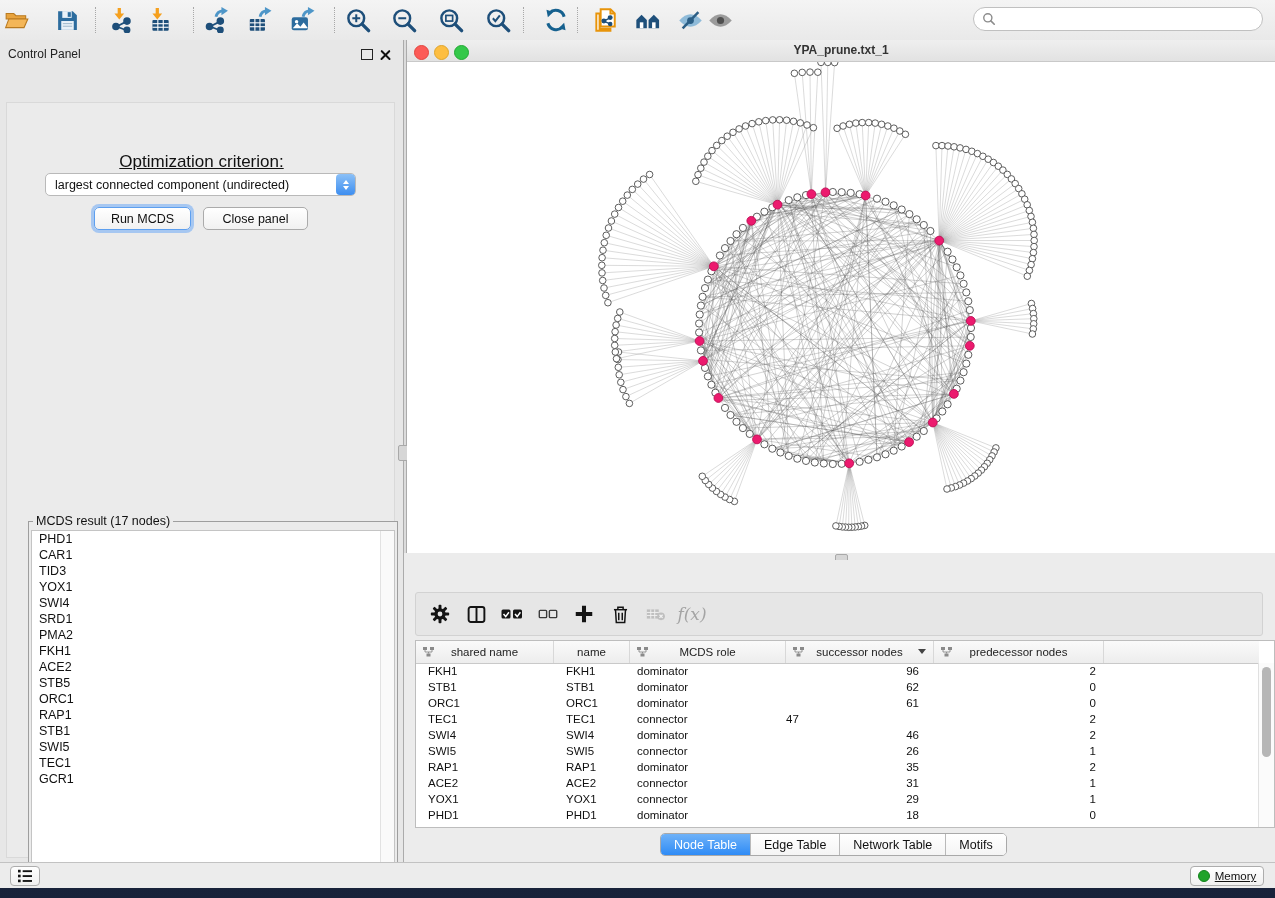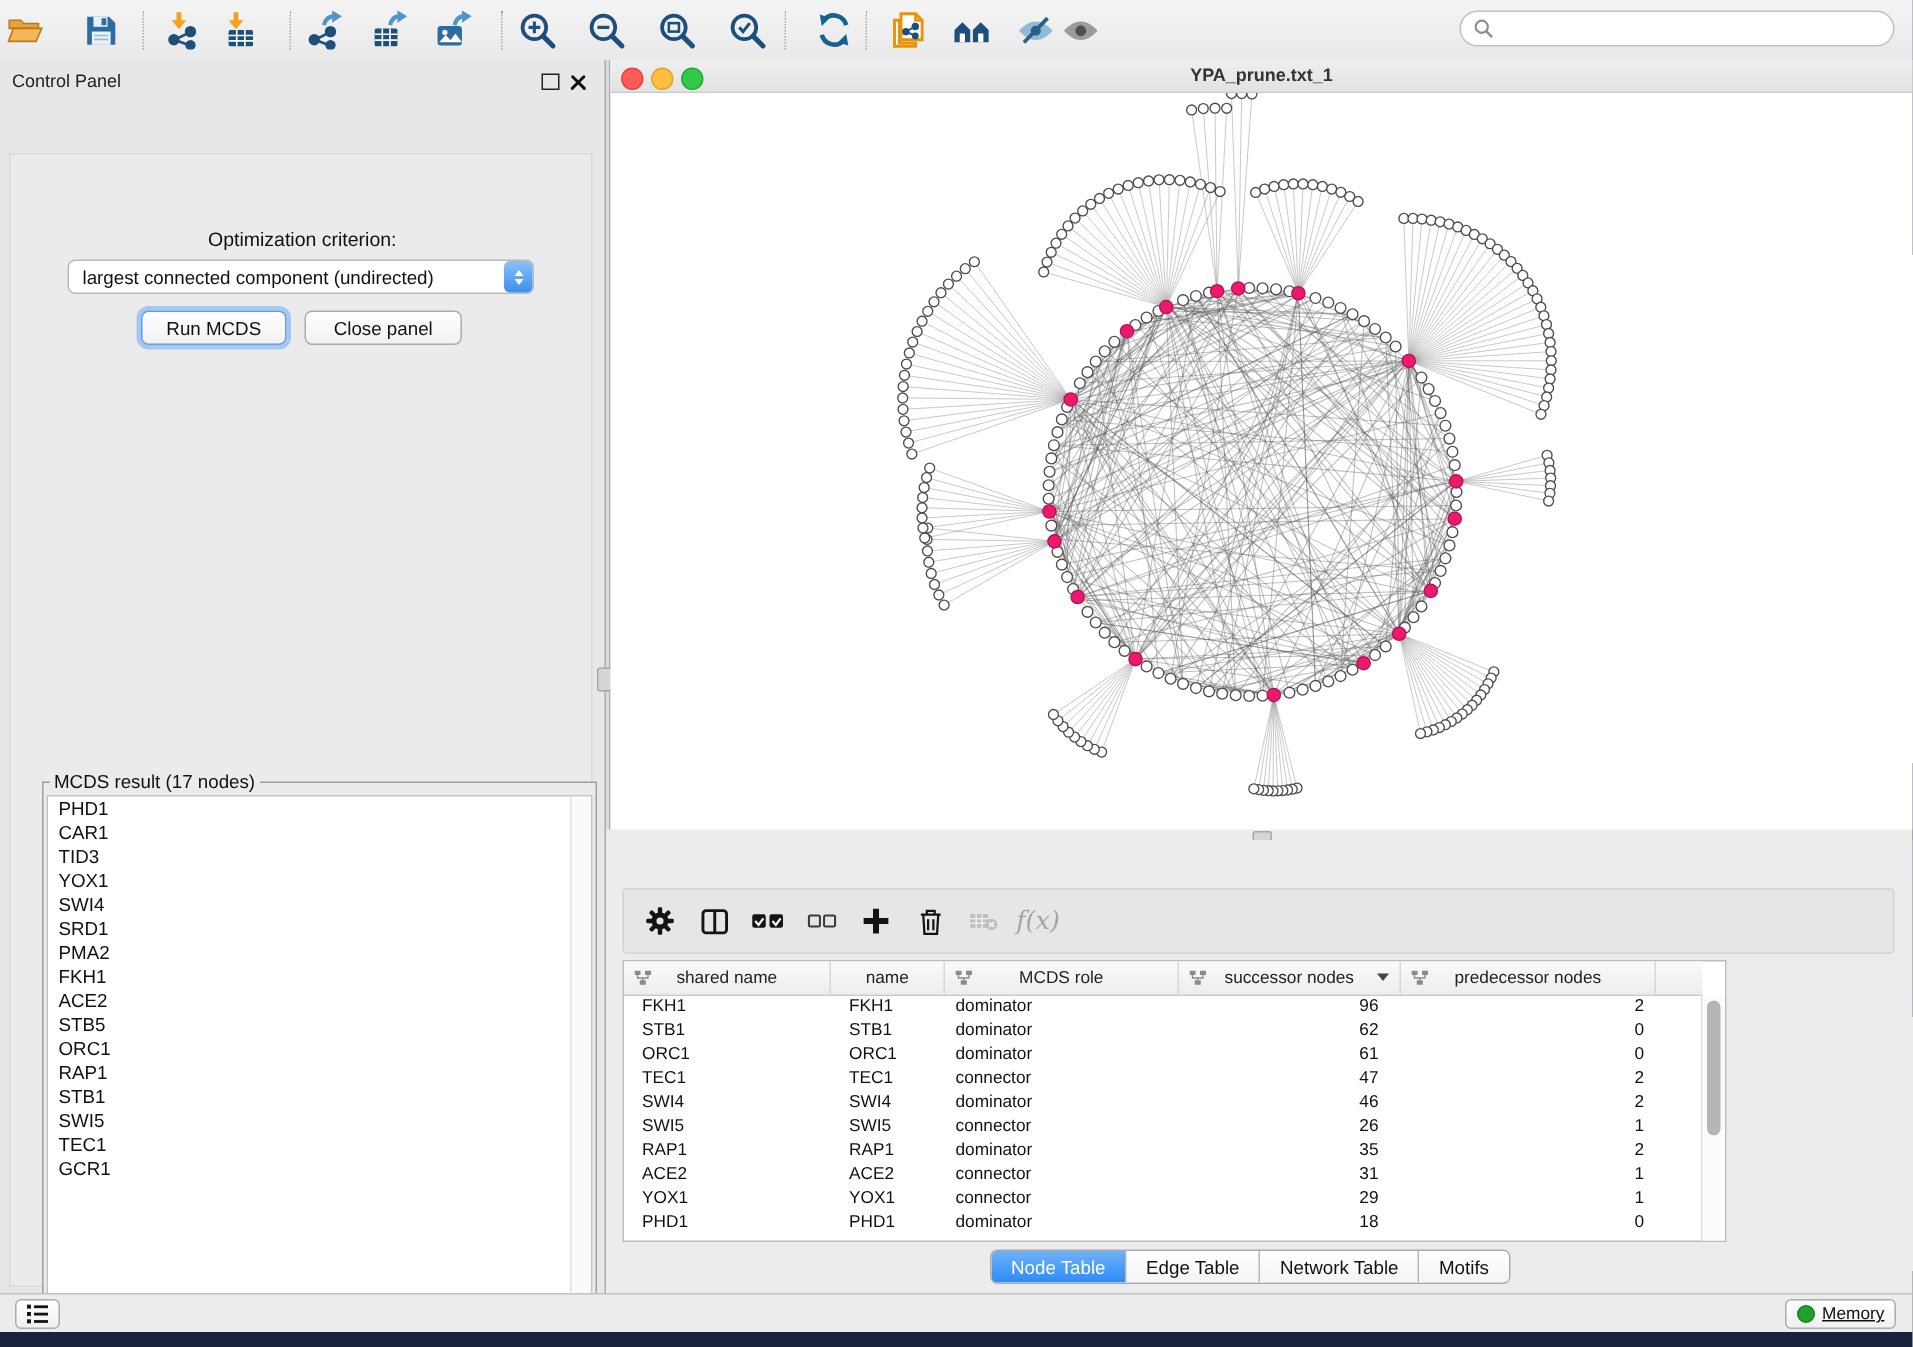--- a/index.html
+++ b/index.html
@@ -27,21 +27,21 @@
   
   .segctl{display:flex;border:1px solid #A9A9A9;border-radius:5px;overflow:hidden;background:#fff;height:21px;}
   .seg{display:flex;align-items:center;justify-content:center;font-size:12.5px;color:#111;
     border-left:1px solid #B9B9B9;padding:0 13px;background:linear-gradient(#FFFFFF,#F4F4F4);white-space:nowrap;}
   .seg:first-child{border-left:none;}
   .seg-active{background:linear-gradient(#6FB2F8,#2E8BF6);color:#fff;border-left-color:#3E8EE8;}
   
   .cp{position:absolute;left:0;top:40px;width:404px;height:822px;background:#E7E7E7;border-right:1px solid #ABABAB;box-sizing:border-box;}
   .cp-header{position:absolute;left:0;top:0;width:100%;height:28px;display:flex;align-items:center;}
   .cp-body{position:absolute;left:6px;top:62px;right:8px;bottom:4px;background:#EBEBEB;border:1px solid #D9D9D9;}
-  .cp-label{position:absolute;width:100%;text-align:center;font-size:13px;color:#111;}
+  .cp-label{position:absolute;width:100%;text-align:center;font-size:17px;color:#111;text-decoration:underline;}
   .combo{position:absolute;left:45px;top:133px;width:311px;height:23px;background:#fff;border:1px solid #B9B9B9;
     border-radius:5px;display:flex;align-items:center;box-sizing:border-box;}
   .combo-text{flex:1;font-size:12.5px;color:#111;padding-left:9px;white-space:nowrap;overflow:hidden;}
   .combo-step{width:19px;height:21px;border-radius:4px;background:linear-gradient(#8BC0F7,#3D8EF0);margin-right:0px;
     display:flex;flex-direction:column;align-items:center;justify-content:center;gap:2px;}
   .tri-up{width:0;height:0;border-left:3.5px solid transparent;border-right:3.5px solid transparent;border-bottom:4.5px solid #fff;}
   .tri-dn{width:0;height:0;border-left:3.5px solid transparent;border-right:3.5px solid transparent;border-top:4.5px solid #fff;}
   .pbtn{position:absolute;height:23px;background:linear-gradient(#FFFFFF,#F1F1F1);border:1px solid #ABABAB;border-radius:5px;
     font-size:12.5px;color:#111;display:flex;align-items:center;justify-content:center;box-sizing:border-box;}
   .pbtn-focus{border:1px solid #5D9FEF;box-shadow:0 0 0 3px rgba(110,170,245,.55);}
@@ -61,21 +61,21 @@
   .tl{position:absolute;top:4.5px;width:13px;height:13px;border-radius:50%;}
   .net-title{position:absolute;width:100%;text-align:center;top:3px;font-size:12px;font-weight:700;color:#333;}
   .net-canvas{position:absolute;left:0;top:22px;width:868px;height:491px;}
   
   .tp{position:absolute;left:407px;top:560px;width:868px;height:302px;background:#ECECEC;}
   .tp-header{position:absolute;left:0;top:0;width:100%;height:26px;display:flex;align-items:center;}
   .tp-toolbar{position:absolute;left:8px;top:32px;width:848px;height:44px;background:#E6E6E6;
     border:1px solid #D2D2D2;border-radius:3px;display:flex;align-items:center;box-sizing:border-box;}
   .ttb{width:36px;height:36px;display:flex;align-items:center;justify-content:center;}
   .fx{font-family:"DejaVu Serif",serif;font-style:italic;font-size:17px;color:#A4A4A4;}
-  .dtable{position:absolute;left:8px;top:80px;width:736px;height:188px;background:#fff;border:1px solid #BDBDBD;box-sizing:border-box;}
+  .dtable{position:absolute;left:8px;top:80px;width:860px;height:188px;background:#fff;border:1px solid #BDBDBD;box-sizing:border-box;}
   .thead{position:absolute;left:0;top:0;right:15px;height:22px;background:linear-gradient(#FAFAFA,#EDEDED);
     border-bottom:1px solid #C9C9C9;display:flex;}
   .th{position:relative;height:22px;display:flex;align-items:center;justify-content:center;
     border-right:1px solid #D8D8D8;font-size:11.5px;color:#222;box-sizing:border-box;}
   .th .shared-ic{position:absolute;left:7px;top:6px;}
   .th .sort{position:absolute;right:7px;top:8px;width:0;height:0;
     border-left:4px solid transparent;border-right:4px solid transparent;border-top:5px solid #444;}
   .tbody{position:absolute;left:0;top:22px;right:15px;bottom:0;overflow:hidden;}
   .tr{display:flex;height:16px;}
   .td{font-size:11.5px;color:#111;line-height:16px;white-space:nowrap;overflow:hidden;box-sizing:border-box;}
@@ -1183,21 +1183,21 @@
             <div class="td" style="width: 138px; text-align: left; padding-left: 12px;">ORC1</div>
             <div class="td" style="width: 76px; text-align: left; padding-left: 12px;">ORC1</div>
             <div class="td" style="width: 156px; text-align: left; padding-left: 7px;">dominator</div>
             <div class="td" style="width: 148px; text-align: right; padding-right: 15px;">61</div>
             <div class="td" style="width: 170px; text-align: right; padding-right: 8px;">0</div>
           </div>
           <div class="tr">
             <div class="td" style="width: 138px; text-align: left; padding-left: 12px;">TEC1</div>
             <div class="td" style="width: 76px; text-align: left; padding-left: 12px;">TEC1</div>
             <div class="td" style="width: 156px; text-align: left; padding-left: 7px;">connector</div>
-            <div class="td" style="width: 148px; text-align: right; padding-right: 15px;">47</div>
+            <div class="td" style="width: 148px; padding-right: 15px;">47</div>
             <div class="td" style="width: 170px; text-align: right; padding-right: 8px;">2</div>
           </div>
           <div class="tr">
             <div class="td" style="width: 138px; text-align: left; padding-left: 12px;">SWI4</div>
             <div class="td" style="width: 76px; text-align: left; padding-left: 12px;">SWI4</div>
             <div class="td" style="width: 156px; text-align: left; padding-left: 7px;">dominator</div>
             <div class="td" style="width: 148px; text-align: right; padding-right: 15px;">46</div>
             <div class="td" style="width: 170px; text-align: right; padding-right: 8px;">2</div>
           </div>
           <div class="tr">

